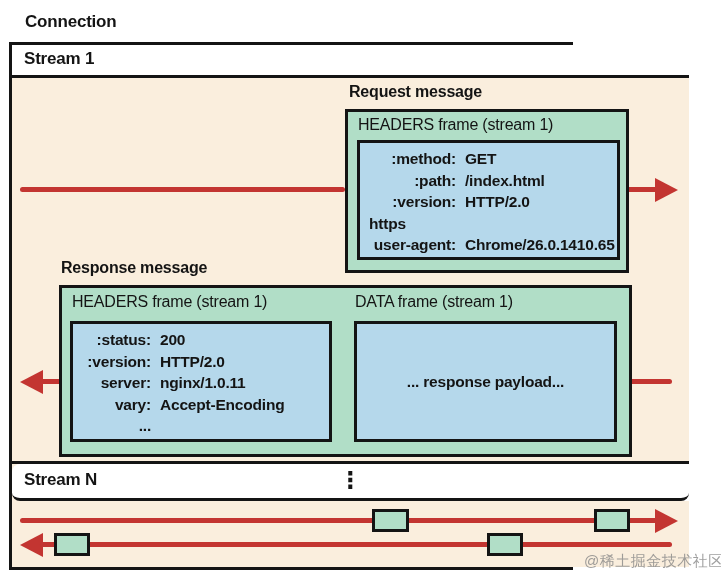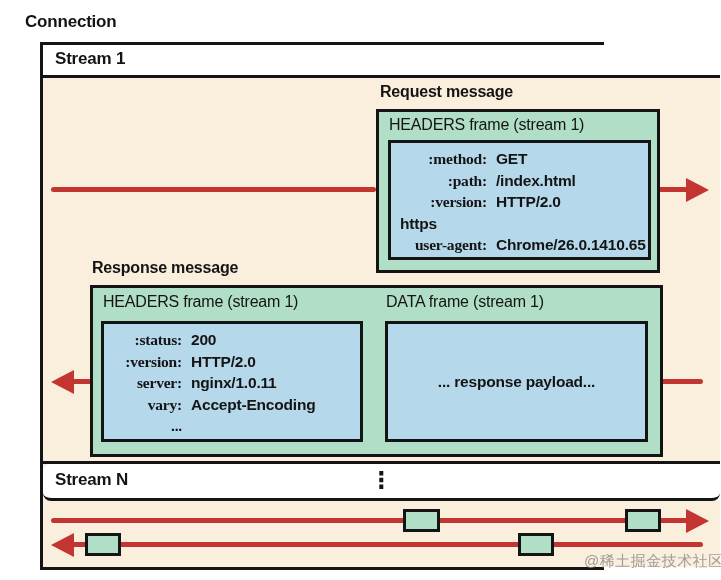--- a/index.html
+++ b/index.html
@@ -11,21 +11,21 @@
     font-family: "Liberation Sans", sans-serif;
     letter-spacing: -0.2px;
     color: #141414;
     overflow: hidden;
   }
   .connection-label {
     position: absolute; left: 25px; top: 12px;
     font-size: 17px; font-weight: 700;
   }
   .outer {
-    position: absolute; left: 40px; top: 42px;
+    position: absolute; left: 9px; top: 42px;
     width: 564px; height: 528px;
     border: 3px solid #141414;
     background: #faeedd;
   }
   .stream-bar {
     position: absolute; left: 0; width: 677px;
     background: #ffffff; border-bottom: 3px solid #141414;
   }
   .stream1-bar { top: 0; height: 33px; }
   .streamN-bar { top: 419px; height: 37px; border-radius: 8px; }
@@ -75,21 +75,21 @@
     position: absolute; font-size: 16px; font-weight: 400;
     white-space: nowrap;
   }
   .payload {
     position: absolute;
     background: #b5d8eb;
     border: 3px solid #141414;
   }
   .hgrid { padding-top: 5px; }
   .hrow { display: flex; line-height: 21.5px; font-size: 15.5px; font-weight: 700; }
-  .hkey { text-align: right; flex: 0 0 auto; font-family: Liberation Serif, serif; }
+  .hkey { text-align: right; flex: 0 0 auto; }
   .hval { margin-left: 9px; white-space: nowrap; }
   .req-grid .hkey { width: 96px; }
   .resp-grid .hkey { width: 78px; }
   .payload-center {
     display: flex; align-items: center; justify-content: center;
     height: 100%; font-size: 15.5px; font-weight: 700;
   }
   .mini-frame {
     position: absolute; width: 37px; height: 23px;
     background: #b1dec7; border: 3px solid #141414;

